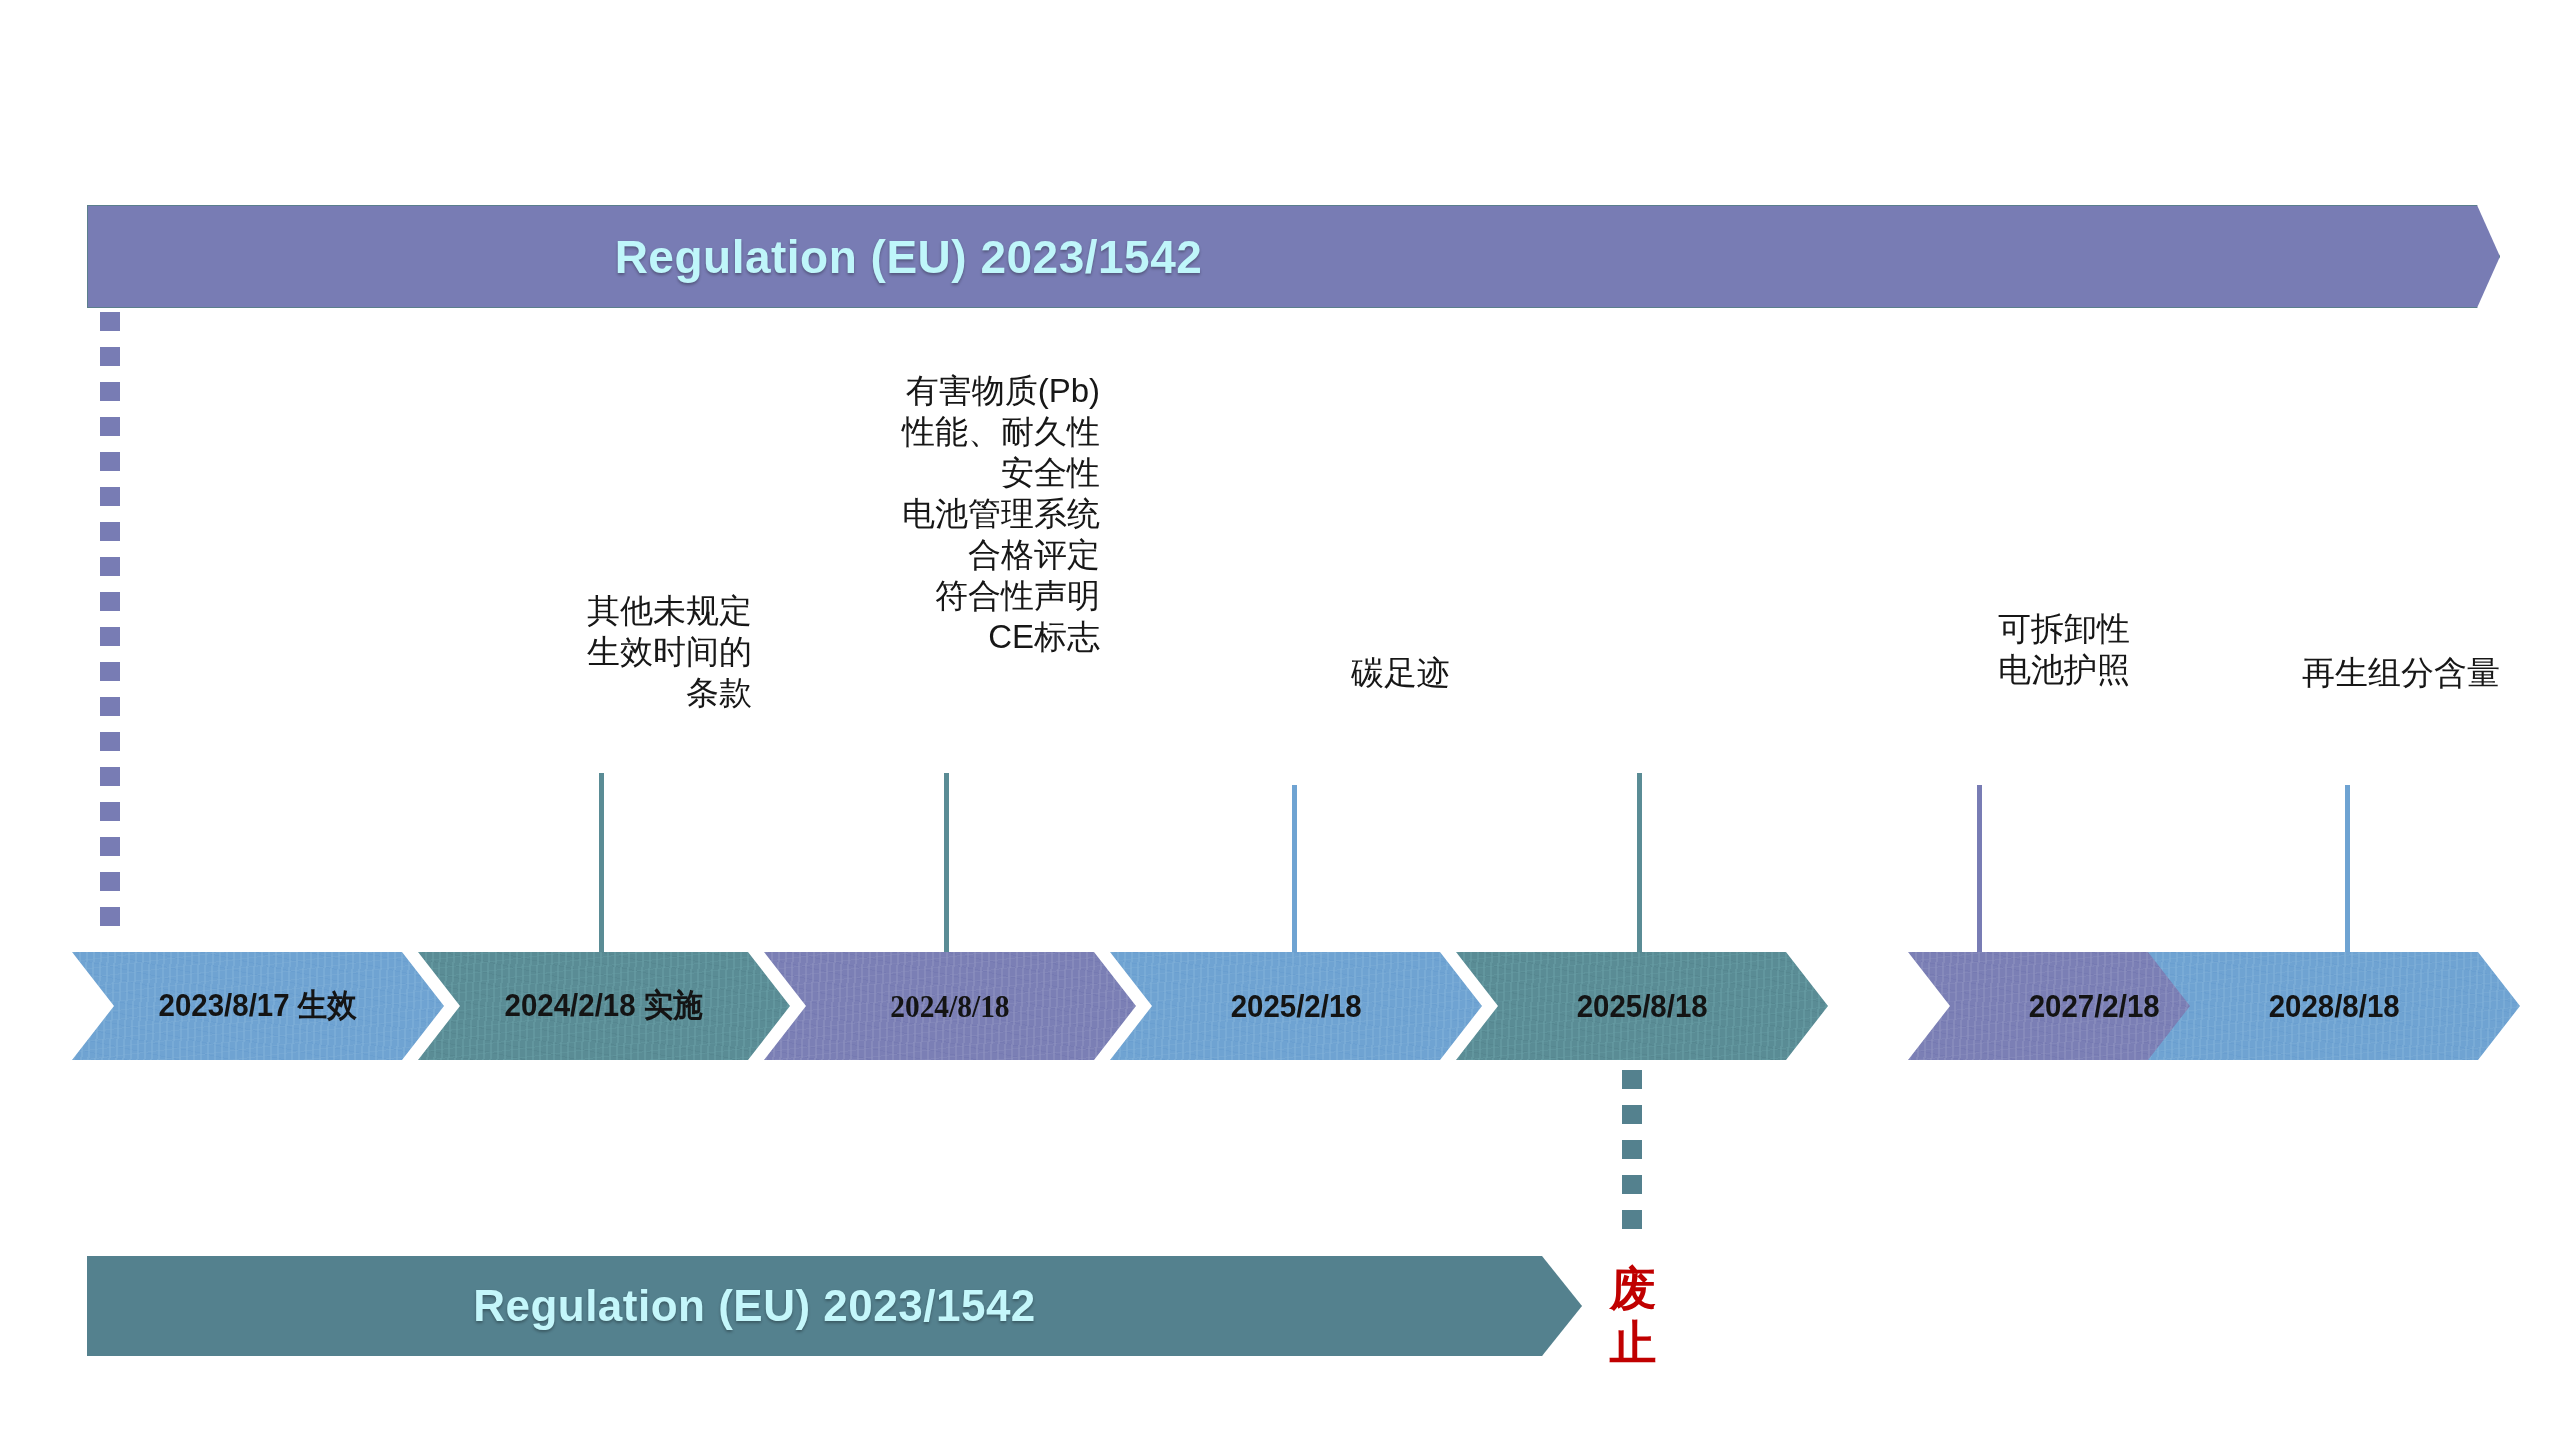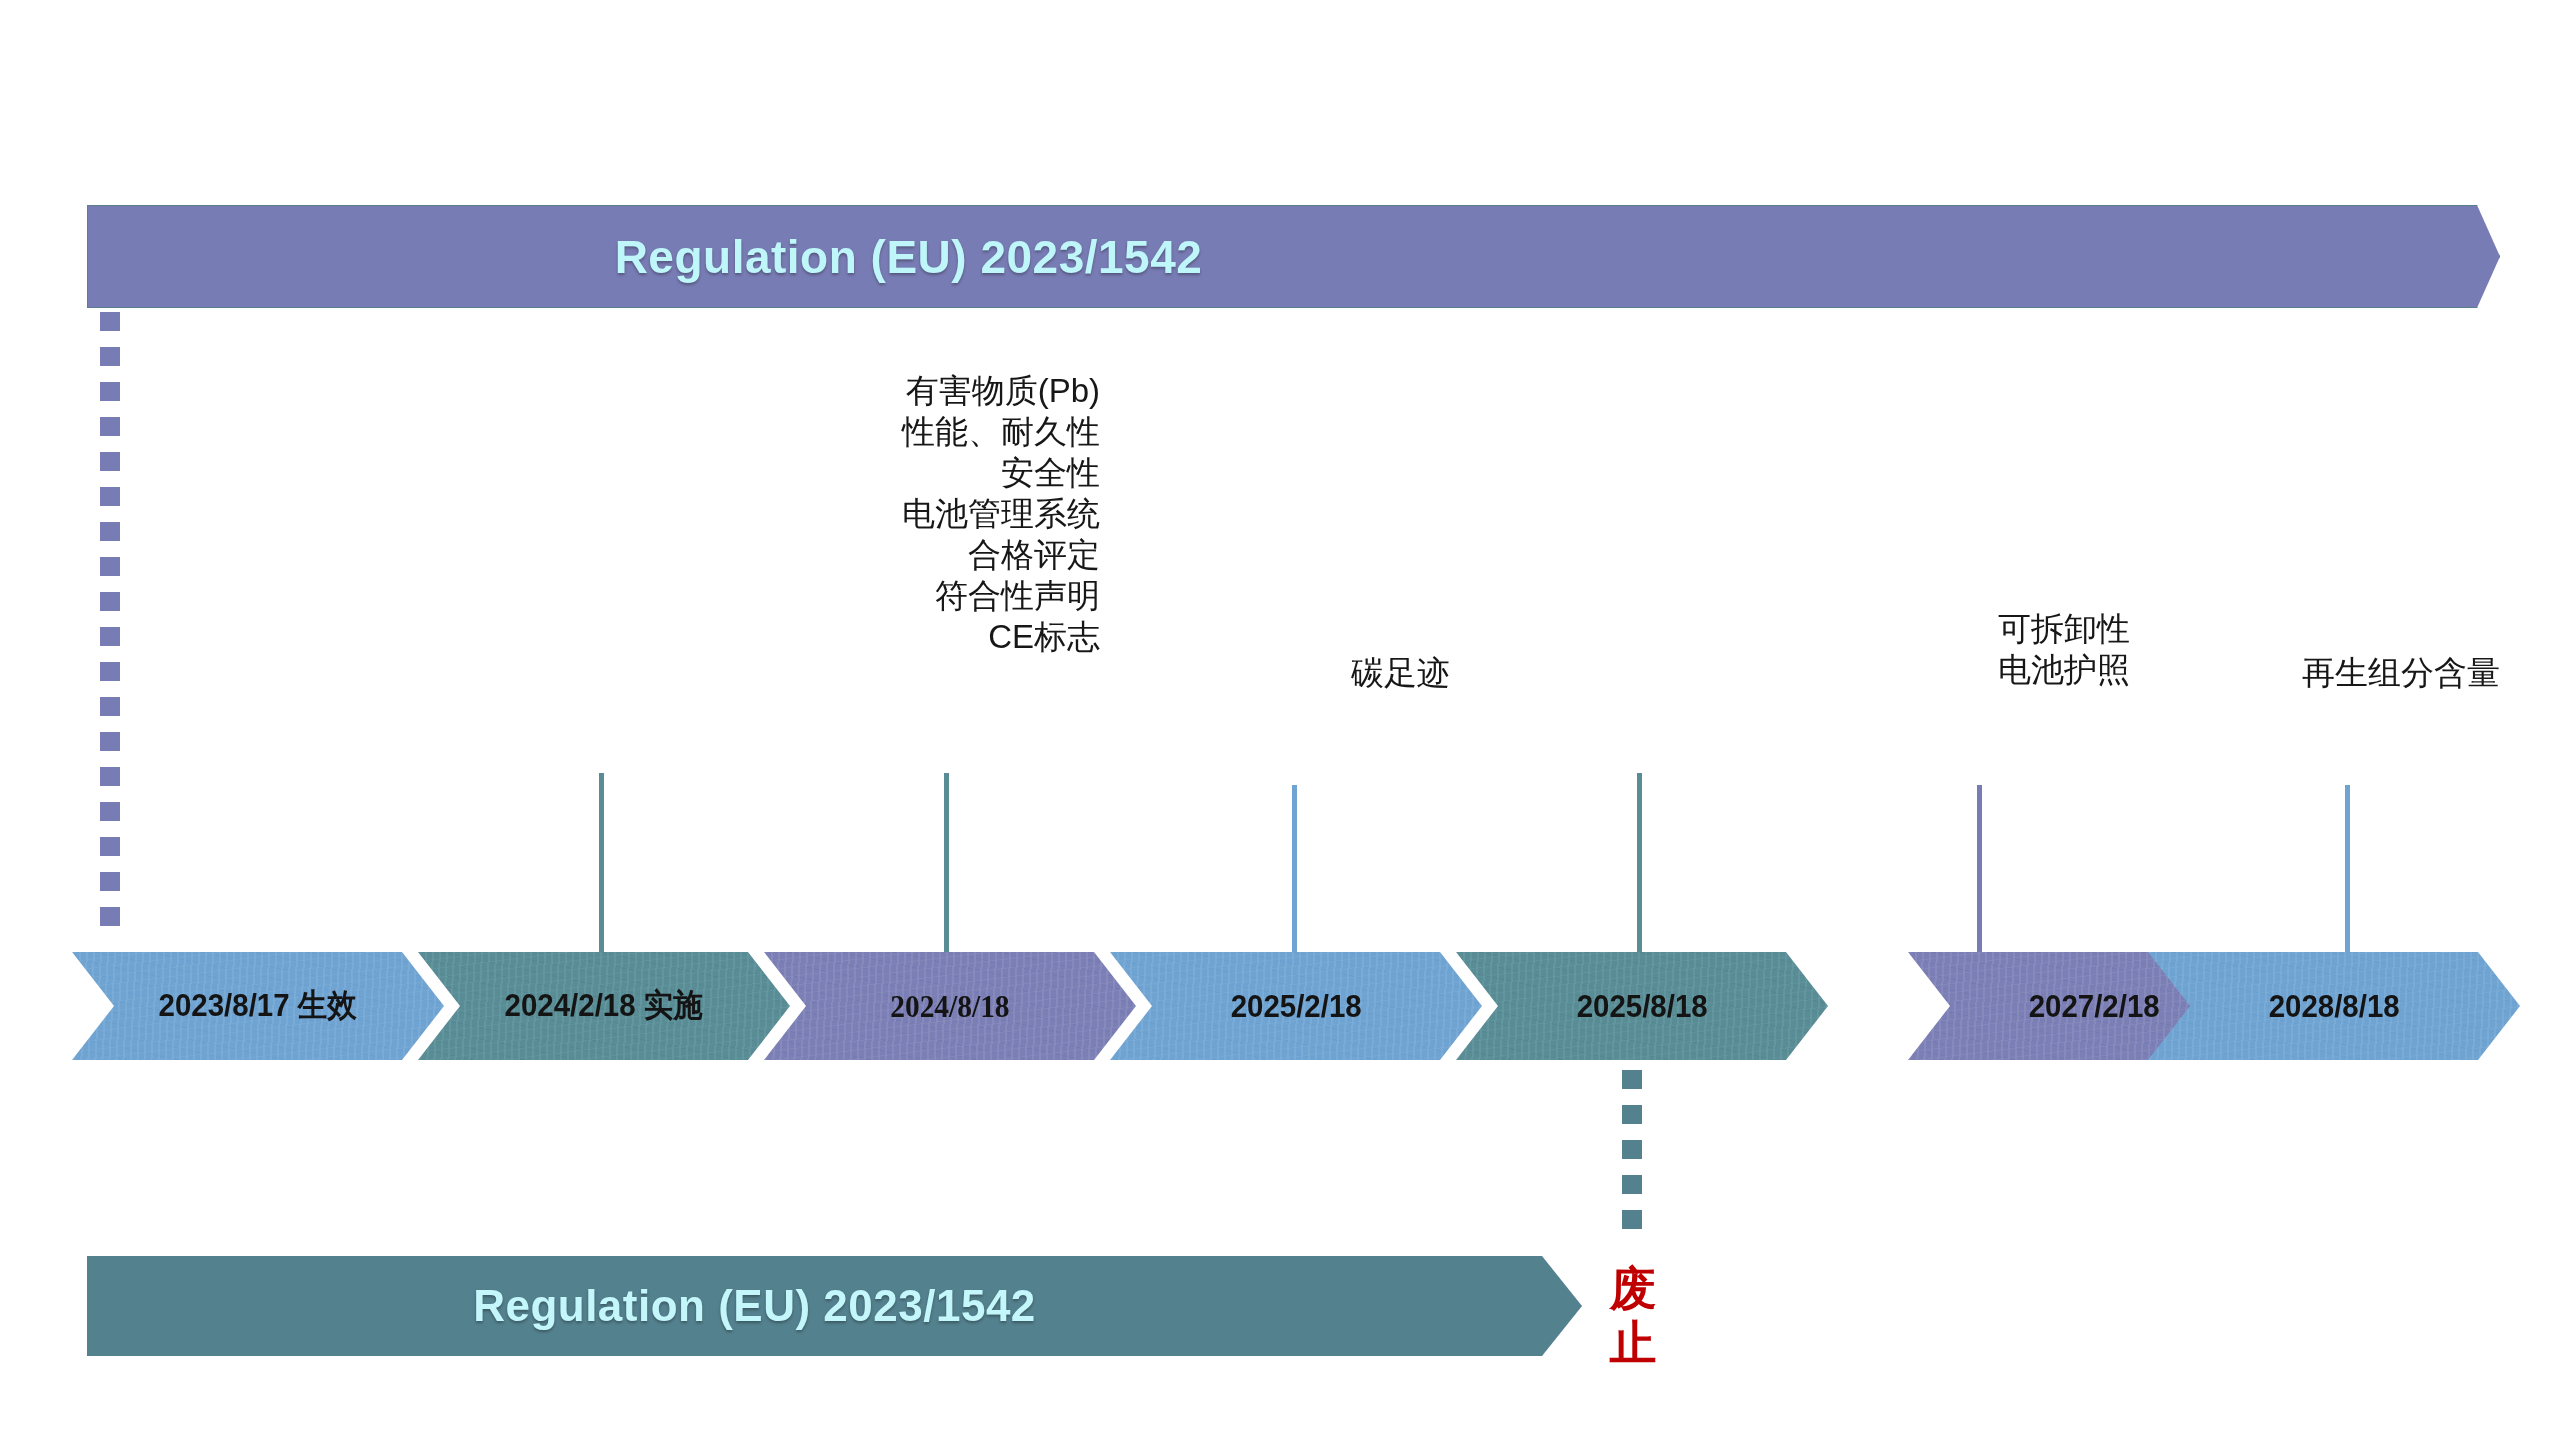--- a/index.html
+++ b/index.html
@@ -124,20 +124,23 @@
       <i></i>
       <i></i>
       <i></i>
       <i></i>
       <i></i>
       <i></i>
       <i></i>
       <i></i>
   </div>
 
+  <div class="mlabel" style="left:452px;top:590px;width:300px;">其他未规定
+生效时间的
+条款</div>
   <div class="mlabel" style="left:790px;top:370px;width:310px;">有害物质(Pb)
 性能、耐久性
 安全性
 电池管理系统
 合格评定
 符合性声明
 CE标志</div>
   <div class="mlabel" style="left:1150px;top:652px;width:300px;">碳足迹</div>
   <div class="mlabel" style="left:1830px;top:611px;width:300px;font-family:Liberation Mono, monospace;">可拆卸性
 电池护照</div>

